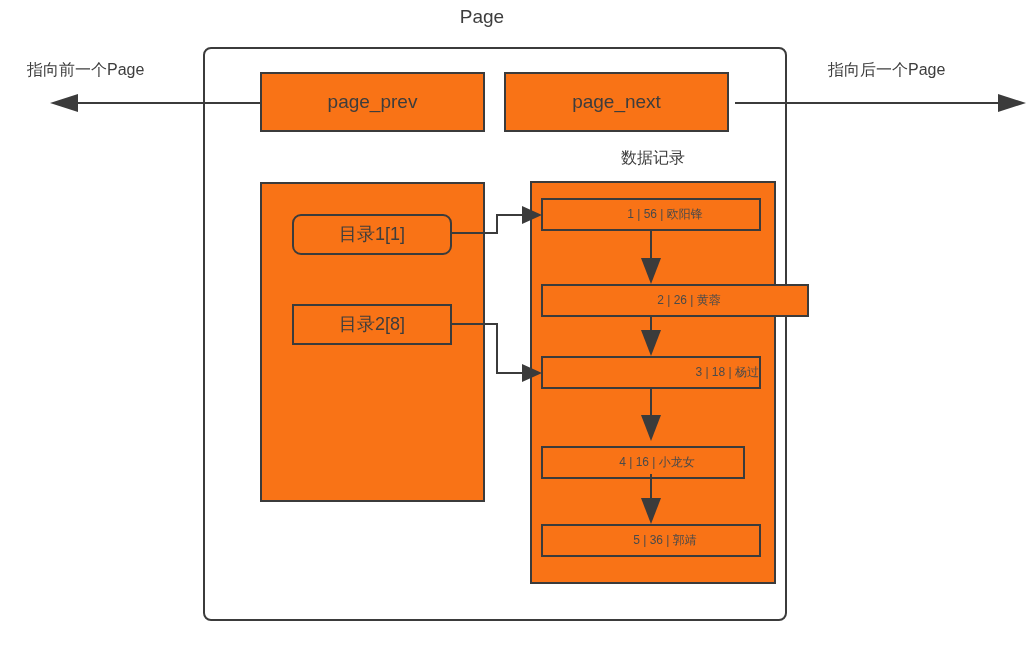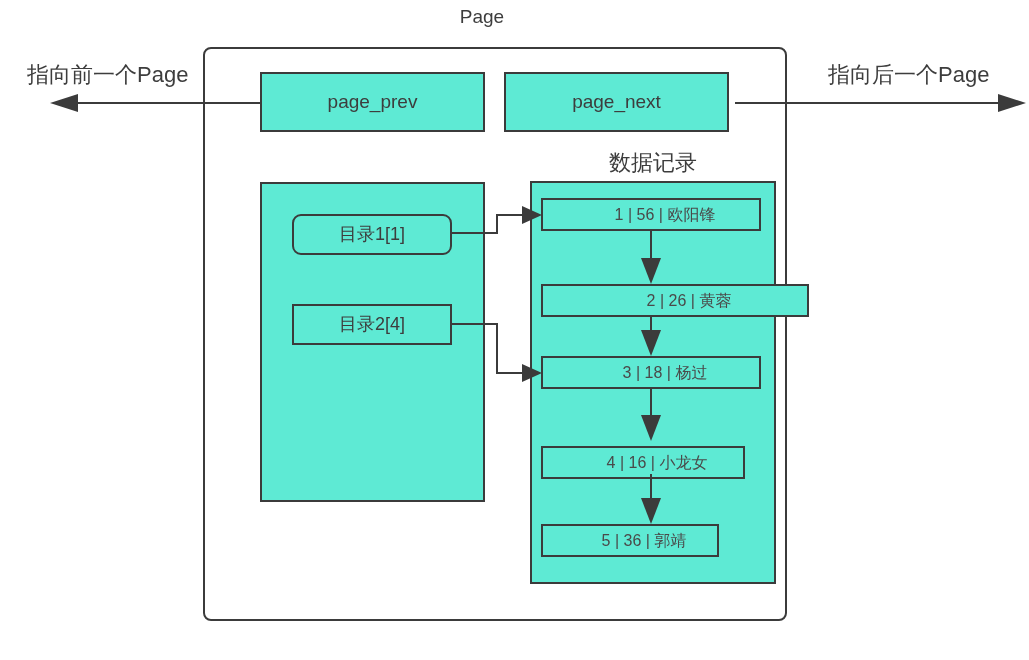--- a/index.html
+++ b/index.html
@@ -12,36 +12,36 @@
     position: relative;
     width: 1029px;
     height: 660px;
     background: #ffffff;
     overflow: hidden;
     color: #3d3d3d;
   }
   .box {
     position: absolute;
     border: 2px solid #3b3b3b;
-    background: #5eead4;
+    background: #f97316;
     box-sizing: border-box;
     text-align: center;
   }
   .outer-box {
     position: absolute;
     left: 203px; top: 47px;
     width: 584px; height: 574px;
     border: 2px solid #3b3b3b;
     border-radius: 8px;
     box-sizing: border-box;
     background: #ffffff;
   }
   .label {
     position: absolute;
-    font-size: 22px;
+    font-size: 16px;
     color: #3d3d3d;
     white-space: nowrap;
   }
   .hline { position: absolute; height: 2px; background: #3b3b3b; }
   .vline { position: absolute; width: 2px; background: #3b3b3b; }
   .arrow-left {
     position: absolute; width: 0; height: 0;
     border-top: 9px solid transparent;
     border-bottom: 9px solid transparent;
     border-right: 28px solid #3b3b3b;
@@ -67,21 +67,21 @@
   .field-box {
     line-height: 56px;
     font-size: 19px;
   }
   .dir-box {
     line-height: 37px;
     font-size: 18px;
   }
   .record-box {
     line-height: 29px;
-    font-size: 16px;
+    font-size: 12px;
     color: #4a4a4a;
     padding-left: 28px;
   }
   .watermark {
     position: absolute;
     font-size: 18px;
     color: #d8d8d8;
     white-space: nowrap;
   }
 </style>
@@ -108,40 +108,40 @@
   <div class="box field-box" style="left:504px; top:72px; width:225px; height:60px;">
     <span>page_next</span>
   </div>
 
   <div class="box" style="left:260px; top:182px; width:225px; height:320px;"></div>
 
   <div class="box dir-box" style="left:292px; top:214px; width:160px; height:41px;border-radius:9px;">
     <span>目录1[1]</span>
   </div>
   <div class="box dir-box" style="left:292px; top:304px; width:160px; height:41px;">
-    <span>目录2[4]</span>
+    <span>目录2[8]</span>
   </div>
 
   <div class="label" style="left:530px; top:148px; width:246px; text-align:center;">数据记录</div>
 
   <div class="box" style="left:530px; top:181px; width:246px; height:403px;"></div>
 
   <div class="box record-box" style="left:541px; top:198px; width:220px; height:33px;">
     <span>1 | 56 | 欧阳锋</span>
   </div>
   <div class="box record-box" style="left:541px; top:284px; width:268px; height:33px;">
     <span>2 | 26 | 黄蓉</span>
   </div>
-  <div class="box record-box" style="left:541px; top:356px; width:220px; height:33px;">
+  <div class="box record-box" style="left:541px; top:356px; width:220px; height:33px;text-align:right;">
     <span>3 | 18 | 杨过</span>
   </div>
   <div class="box record-box" style="left:541px; top:446px; width:204px; height:33px;">
     <span>4 | 16 | 小龙女</span>
   </div>
-  <div class="box record-box" style="left:541px; top:524px; width:178px; height:33px;">
+  <div class="box record-box" style="left:541px; top:524px; width:220px; height:33px;">
     <span>5 | 36 | 郭靖</span>
   </div>
 
   <div class="vline" style="left:650px; top:231px; height:27px;"></div>
   <div class="arrow-down" style="left:641px; top:258px;"></div>
 
   <div class="vline" style="left:650px; top:317px; height:13px;"></div>
   <div class="arrow-down" style="left:641px; top:330px;"></div>
 
   <div class="vline" style="left:650px; top:389px; height:26px;"></div>

